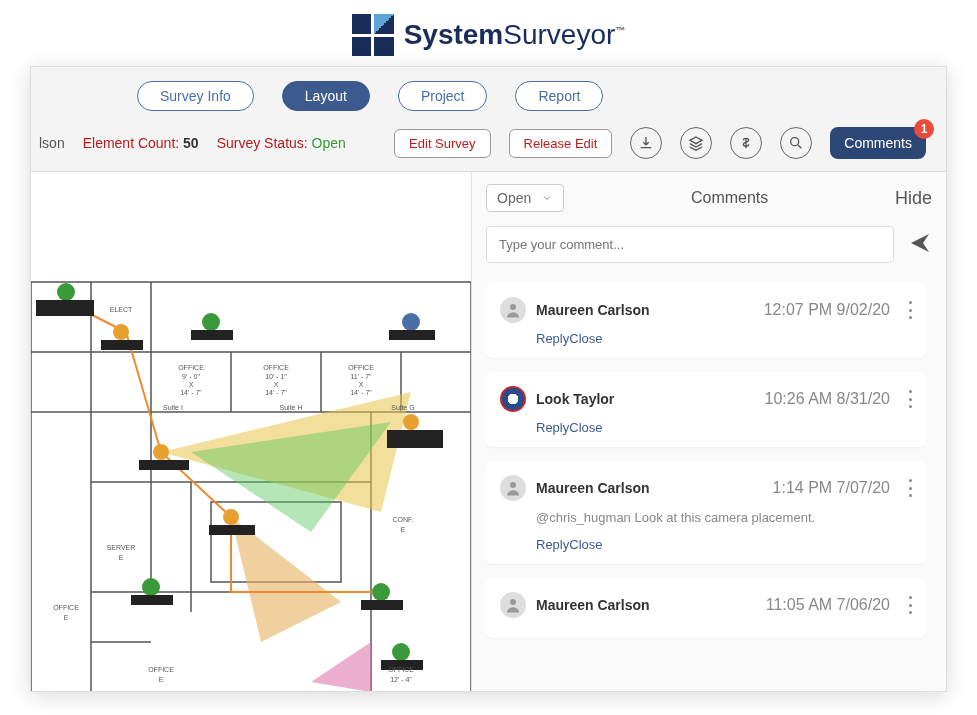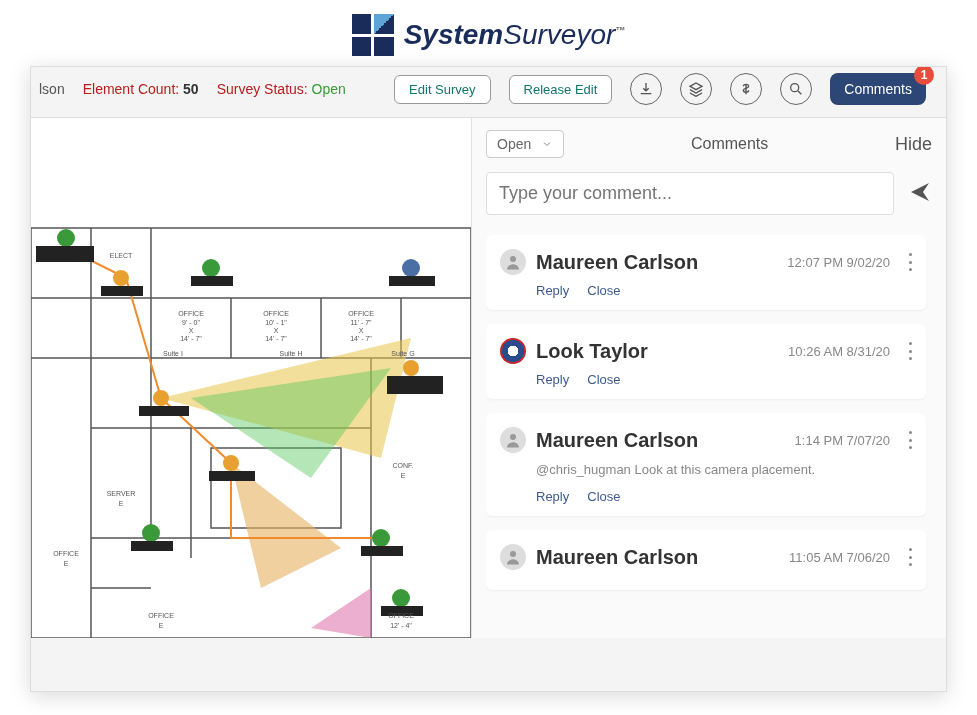--- a/index.html
+++ b/index.html
@@ -3,71 +3,71 @@
 <meta charset="utf-8">
 <style>
   * { box-sizing: border-box; margin: 0; padding: 0; }
   body { font-family: -apple-system, BlinkMacSystemFont, "Segoe UI", Arial, sans-serif; width: 977px; height: 715px; background: #fff; overflow: hidden; }
   
   
   .logo-row { display: flex; justify-content: center; align-items: center; padding: 14px 0 10px; gap: 10px; }
   .logo-icon { display: grid; grid-template-columns: 1fr 1fr; grid-template-rows: 1fr 1fr; width: 42px; height: 42px; gap: 3px; }
   .logo-icon span { background: #1a2d5a; }
   .logo-icon span:nth-child(2) { background: linear-gradient(135deg, #5fa4d6 0%, #5fa4d6 50%, #1a2d5a 50%); }
-  .logo-text { font-size: 28px; font-weight: 600; color: #1a2d5a; font-style: italic; }
+  .logo-text { font-size: 28px; font-weight: 600; color: #1a2d5a; }
   .logo-text .light { font-weight: 300; }
   .logo-text .tm { font-size: 10px; vertical-align: super; color: #666; }
 
   
   .app { margin: 0 30px; border: 1px solid #ddd; box-shadow: 0 4px 20px rgba(0,0,0,0.15); height: 626px; background: #f4f4f4; overflow: hidden; position: relative; }
   
   
   .top-tabs { display: flex; gap: 28px; padding: 14px 20px 10px 106px; background: #f4f4f4; }
   .tab-btn { border: 1px solid #4a6fa5; border-radius: 16px; padding: 6px 22px; font-size: 14px; color: #4a6fa5; background: #fff; cursor: pointer; }
   .tab-btn.active { background: #3d5a8f; color: #fff; border-color: #3d5a8f; }
 
   
   .toolbar { display: flex; align-items: center; padding: 6px 20px 12px 8px; gap: 18px; font-size: 14px; color: #555; border-bottom: 1px solid #ddd; background: #f4f4f4; }
   .toolbar .spacer { flex: 1; }
   .stat-lbl { color: #b91c1c; }
   .stat-val { font-weight: 700; color: #333; }
   .stat-green { color: #3a9a3a; font-weight: 500; }
-  .btn-outline { border: 1px solid #999; background: #fff; border-radius: 6px; padding: 6px 14px; font-size: 13px; color: #0f766e; cursor: pointer; }
+  .btn-outline { border: 1px solid #999; background: #fff; border-radius: 6px; padding: 6px 14px; font-size: 13px; color: #b91c1c; cursor: pointer; }
   .icon-btn { width: 32px; height: 32px; border: 1.5px solid #666; border-radius: 50%; display: flex; align-items: center; justify-content: center; background: transparent; cursor: pointer; }
   .icon-btn svg { width: 16px; height: 16px; fill: none; stroke: #555; stroke-width: 2; }
   .comments-btn { position: relative; background: #2c4675; color: #fff; border: none; border-radius: 8px; padding: 8px 14px; font-size: 14px; cursor: pointer; }
   .badge { position: absolute; top: -8px; right: -8px; background: #e74c3c; color: #fff; width: 20px; height: 20px; border-radius: 50%; font-size: 12px; display: flex; align-items: center; justify-content: center; font-weight: 700; }
   
   
   .main { display: flex; height: 520px; background: #fff; }
   .floorplan { flex: 1; position: relative; overflow: hidden; background: #fff; }
   
   
   .comments-panel { width: 475px; border-left: 1px solid #e0e0e0; background: #fafafa; display: flex; flex-direction: column; padding: 12px 14px 0; }
   .cp-header { display: flex; align-items: center; margin-bottom: 14px; }
   .cp-filter { border: 1px solid #ccc; border-radius: 4px; padding: 5px 10px; display: flex; align-items: center; gap: 10px; color: #666; font-size: 14px; cursor: pointer; background: #fff; }
   .cp-title { flex: 1; text-align: center; font-size: 16px; color: #555; font-weight: 500; }
   .hide-btn { color: #555; font-size: 18px; cursor: pointer; background: none; border: none; }
   .input-row { display: flex; gap: 14px; align-items: center; margin-bottom: 20px; }
-  .comment-input { flex: 1; border: 1px solid #ddd; border-radius: 4px; padding: 10px 12px; font-size: 18px; color: #0f766e; background: #fff; }
+  .comment-input { flex: 1; border: 1px solid #ddd; border-radius: 4px; padding: 10px 12px; font-size: 13px; color: #0f766e; background: #fff; }
   .send-btn { background: none; border: none; cursor: pointer; }
   .send-btn svg { width: 24px; height: 24px; fill: #555; }
   
   .comment-list { flex: 1; overflow-y: auto; padding-right: 6px; }
   .comment-card { background: #fff; border-radius: 6px; padding: 14px 14px 12px; margin-bottom: 14px; position: relative; box-shadow: 0 1px 2px rgba(0,0,0,0.05); }
   .cc-head { display: flex; align-items: center; gap: 10px; margin-bottom: 8px; }
   .avatar { width: 26px; height: 26px; border-radius: 50%; background: #ddd; display: flex; align-items: center; justify-content: center; }
   .avatar svg { width: 18px; height: 18px; fill: #999; }
   .avatar.tx { background: radial-gradient(circle, #fff 30%, #2a4b8d 30% 60%, #c1272d 60%); }
-  .cc-name { font-weight: 600; color: #333; font-size: 20px; }
-  .cc-time { margin-left: auto; color: #888; font-size: 13px; }
+  .cc-name { font-weight: 600; color: #333; font-size: 14px; }
+  .cc-time { margin-left: auto; color: #888; font-size: 16px; }
   .cc-more { width: 4px; height: 18px; cursor: pointer; margin-left: 8px; display: flex; flex-direction: column; justify-content: space-between; align-items: center; }
   .cc-more span { width: 3px; height: 3px; background: #888; border-radius: 50%; }
   .cc-body { color: #888; font-size: 13px; margin: 6px 0 10px 36px; line-height: 1.4; }
-  .cc-actions { display: flex; gap: 18px; margin-left: 36px; }
+  .cc-actions { display: flex; margin-left: 36px; }
   .cc-actions button { background: none; border: none; color: #3d5a8f; font-size: 13px; font-weight: 500; cursor: pointer; }
 
   
   .comment-list::-webkit-scrollbar { width: 6px; }
   .comment-list::-webkit-scrollbar-thumb { background: #bbb; border-radius: 3px; }
   
   
   .fp-svg { position: absolute; top: 0; left: 0; }
 </style>
 </head>
@@ -80,20 +80,26 @@
       <span></span>
       <span></span>
     </div>
   <div class="logo-text">
     <span>System</span><span class="light">Surveyor</span><span class="tm">™</span>
   </div>
 </div>
 
 <div class="app">
 
+  <div class="top-tabs">
+    <button class="tab-btn">Survey Info</button>
+    <button class="tab-btn active">Layout</button>
+    <button class="tab-btn">Project</button>
+    <button class="tab-btn">Report</button>
+  </div>
 
   <div class="toolbar">
     <span>lson</span>
     <span>
       <span class="stat-lbl">Element Count: </span><span class="stat-val">50</span>
     </span>
     <span>
       <span class="stat-lbl">Survey Status: </span><span class="stat-green">Open</span>
     </span>
     <span class="spacer"></span>

